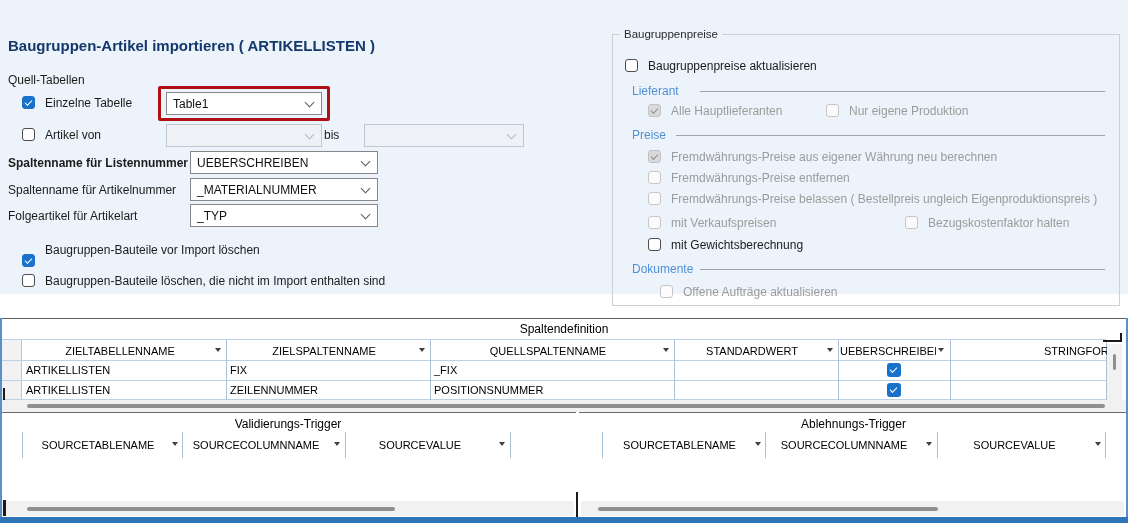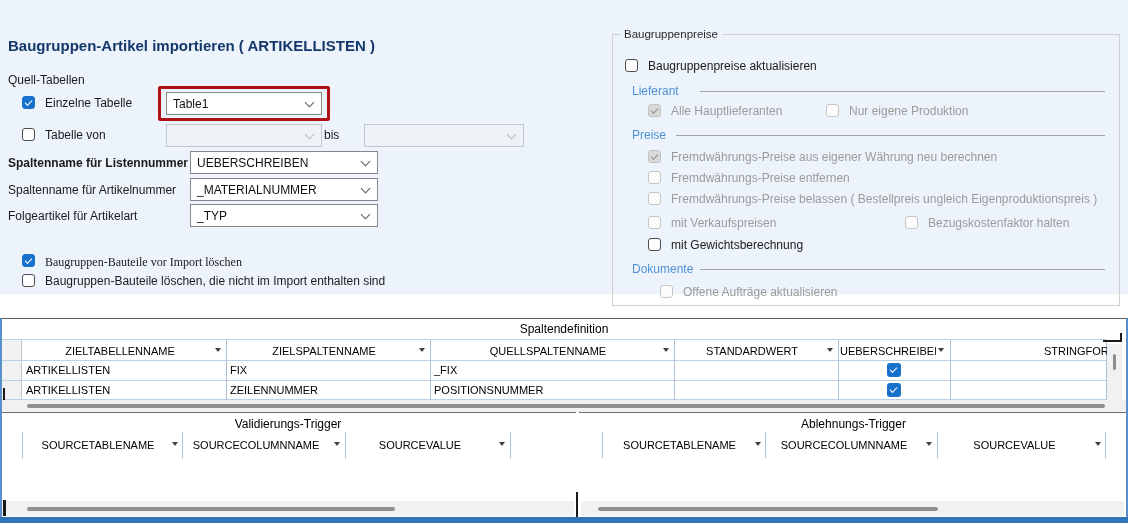--- a/index.html
+++ b/index.html
@@ -88,21 +88,21 @@
 
   <div class="cb on" style="left:22px;top:96px;"></div>
   <div class="lbl" style="left:45px;top:96px;">Einzelne Tabelle</div>
   <div class="combo" style="left:166px;top:92px;width:156px;">
     <span>Table1</span>
     <span class="chev"></span>
   </div>
   <div id="redbox"></div>
 
   <div class="cb" style="left:22px;top:128px;"></div>
-  <div class="lbl" style="left:45px;top:128px;">Tabelle von</div>
+  <div class="lbl" style="left:45px;top:128px;">Artikel von</div>
   <div class="combo dis" style="left:166px;top:124px;width:156px;">
     <span></span>
     <span class="chev"></span>
   </div>
   <div class="lbl" style="left:324px;top:128px;text-align:center;">bis</div>
   <div class="combo dis" style="left:364px;top:124px;width:160px;">
     <span></span>
     <span class="chev"></span>
   </div>
 
@@ -116,21 +116,21 @@
     <span>_MATERIALNUMMER</span>
     <span class="chev"></span>
   </div>
   <div class="lbl" style="left:8px;top:209px;">Folgeartikel für Artikelart</div>
   <div class="combo" style="left:190px;top:204px;width:188px;">
     <span>_TYP</span>
     <span class="chev"></span>
   </div>
 
   <div class="cb on" style="left:22px;top:254px;"></div>
-  <div class="lbl" style="left:45px;top:255px;font-family:Liberation Serif, serif;">Baugruppen-Bauteile vor Import löschen</div>
+  <div class="lbl" style="left:45px;top:243px;">Baugruppen-Bauteile vor Import löschen</div>
   <div class="cb" style="left:22px;top:274px;"></div>
   <div class="lbl" style="left:45px;top:274px;">Baugruppen-Bauteile löschen, die nicht im Import enthalten sind</div>
 
   <div id="gbox"></div>
   <div id="gboxlegend">Baugruppenpreise</div>
 
   <div class="cb" style="left:625px;top:59px;"></div>
   <div class="lbl" style="left:648px;top:59px;">Baugruppenpreise aktualisieren</div>
 
   <div class="sec" style="left:632px;top:84px;">Lieferant</div>

